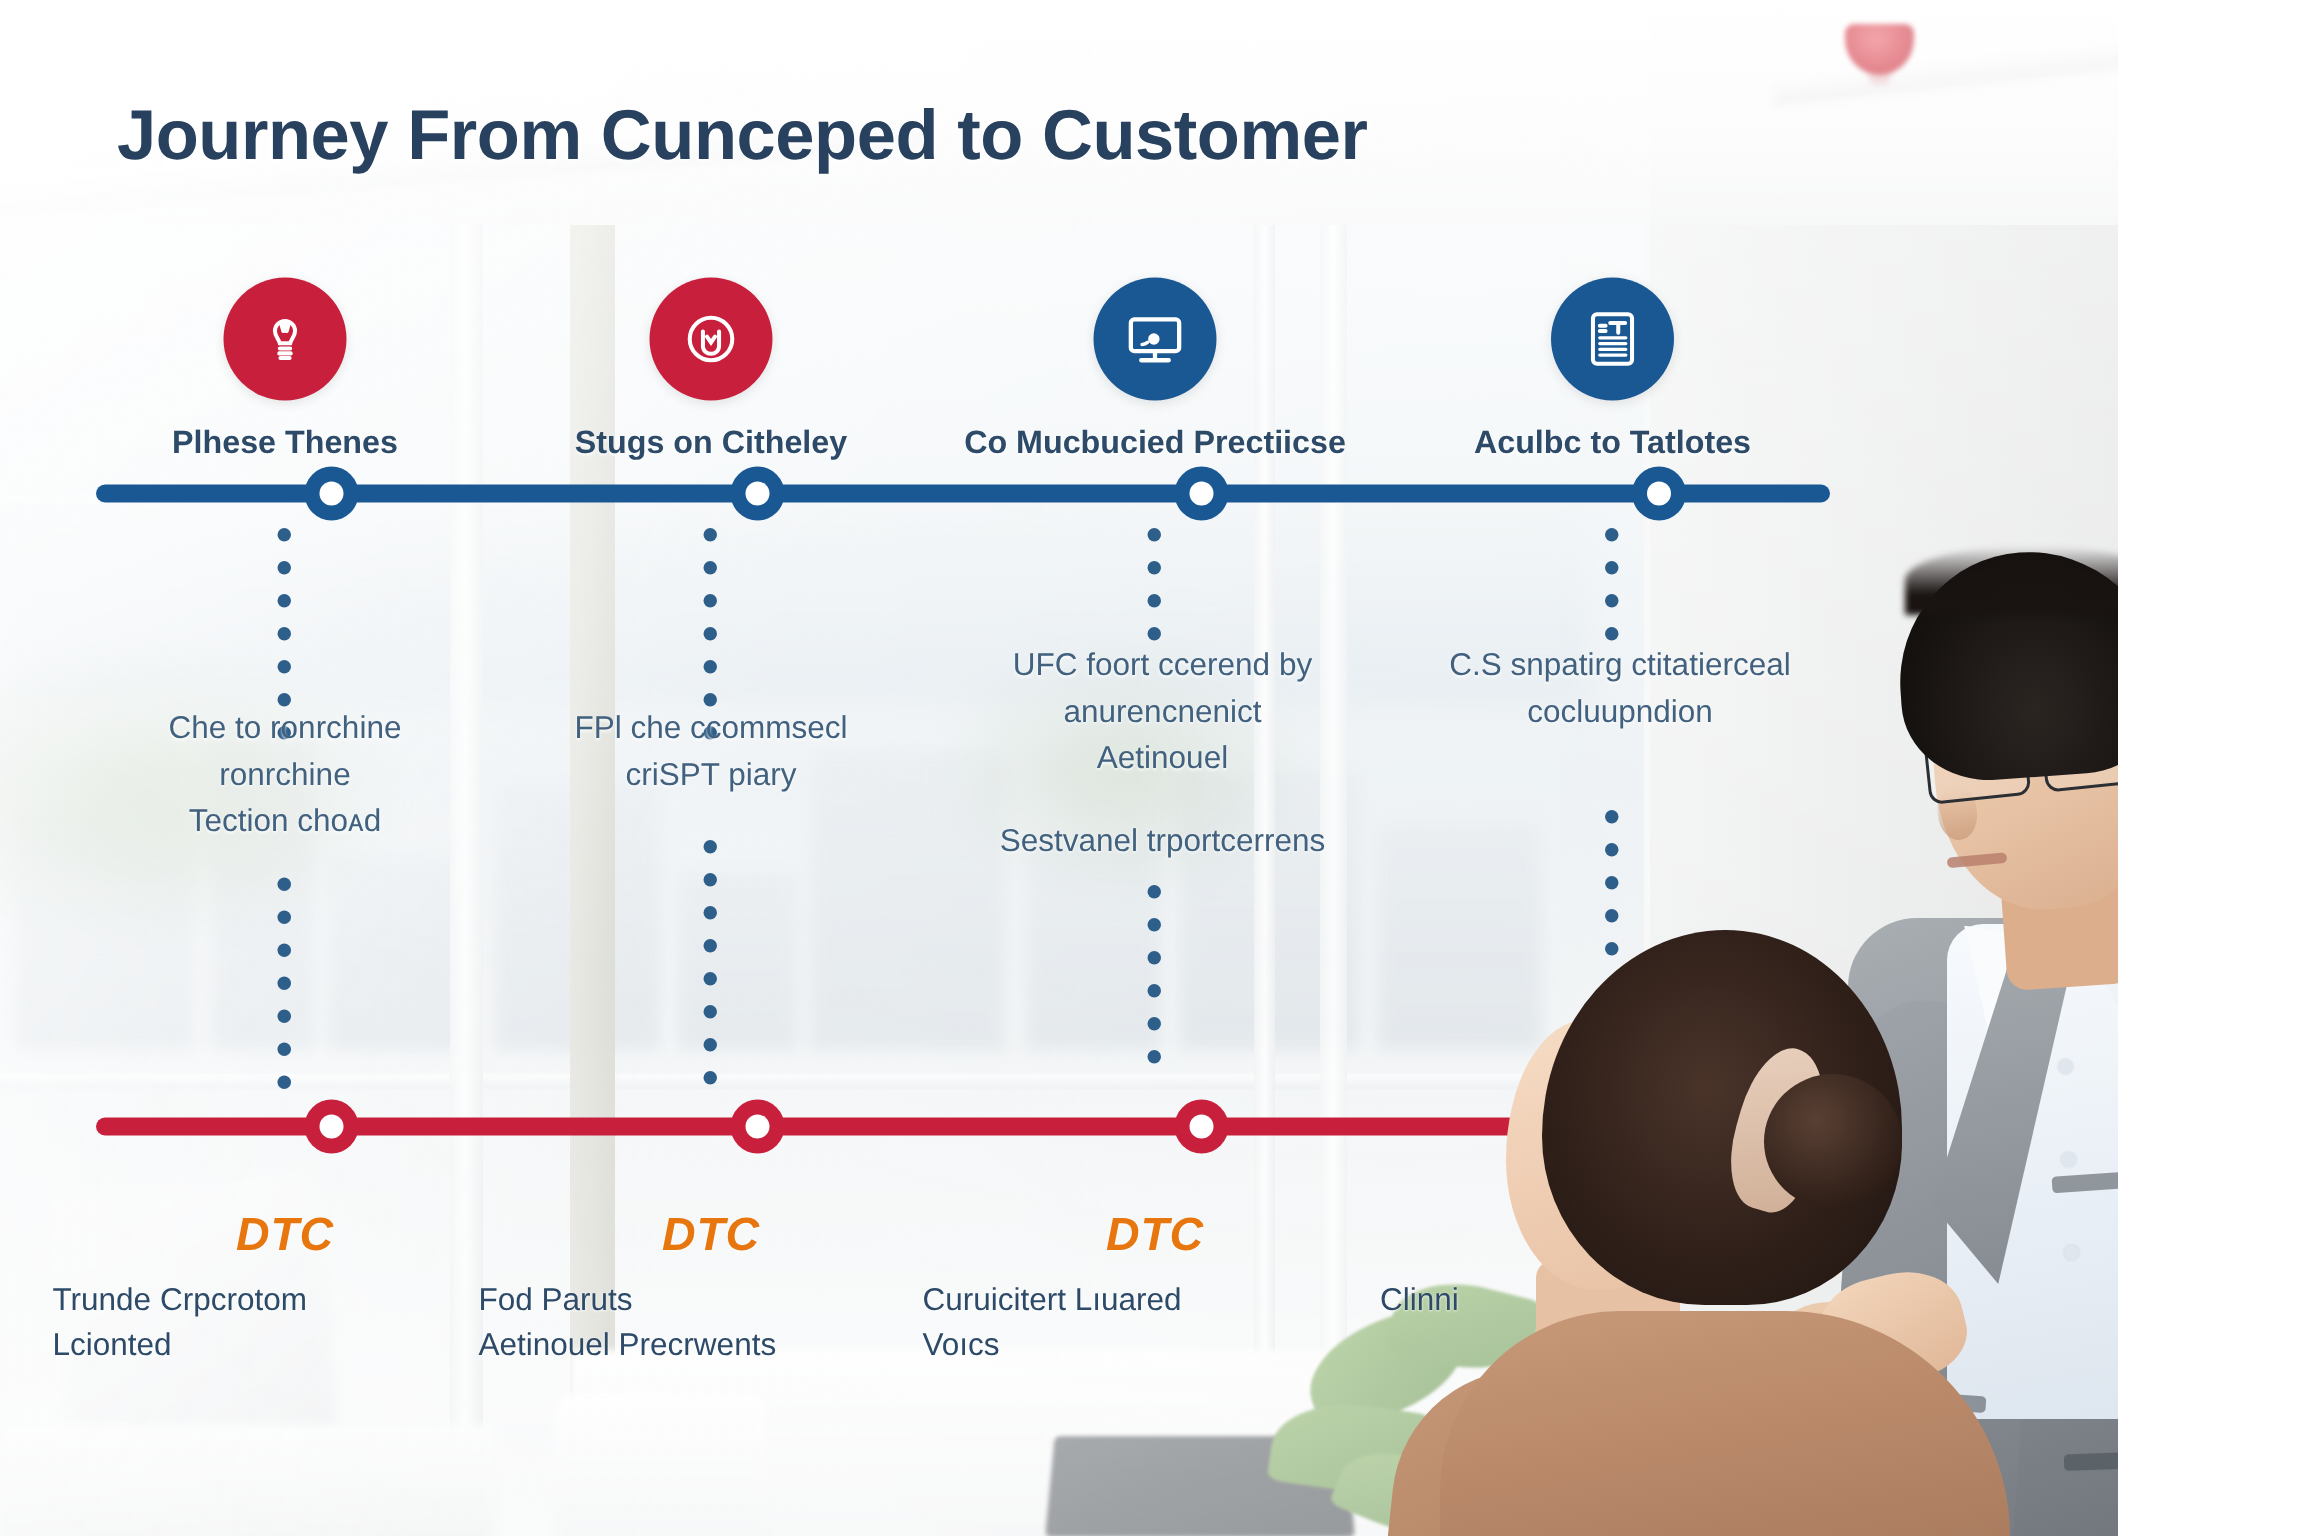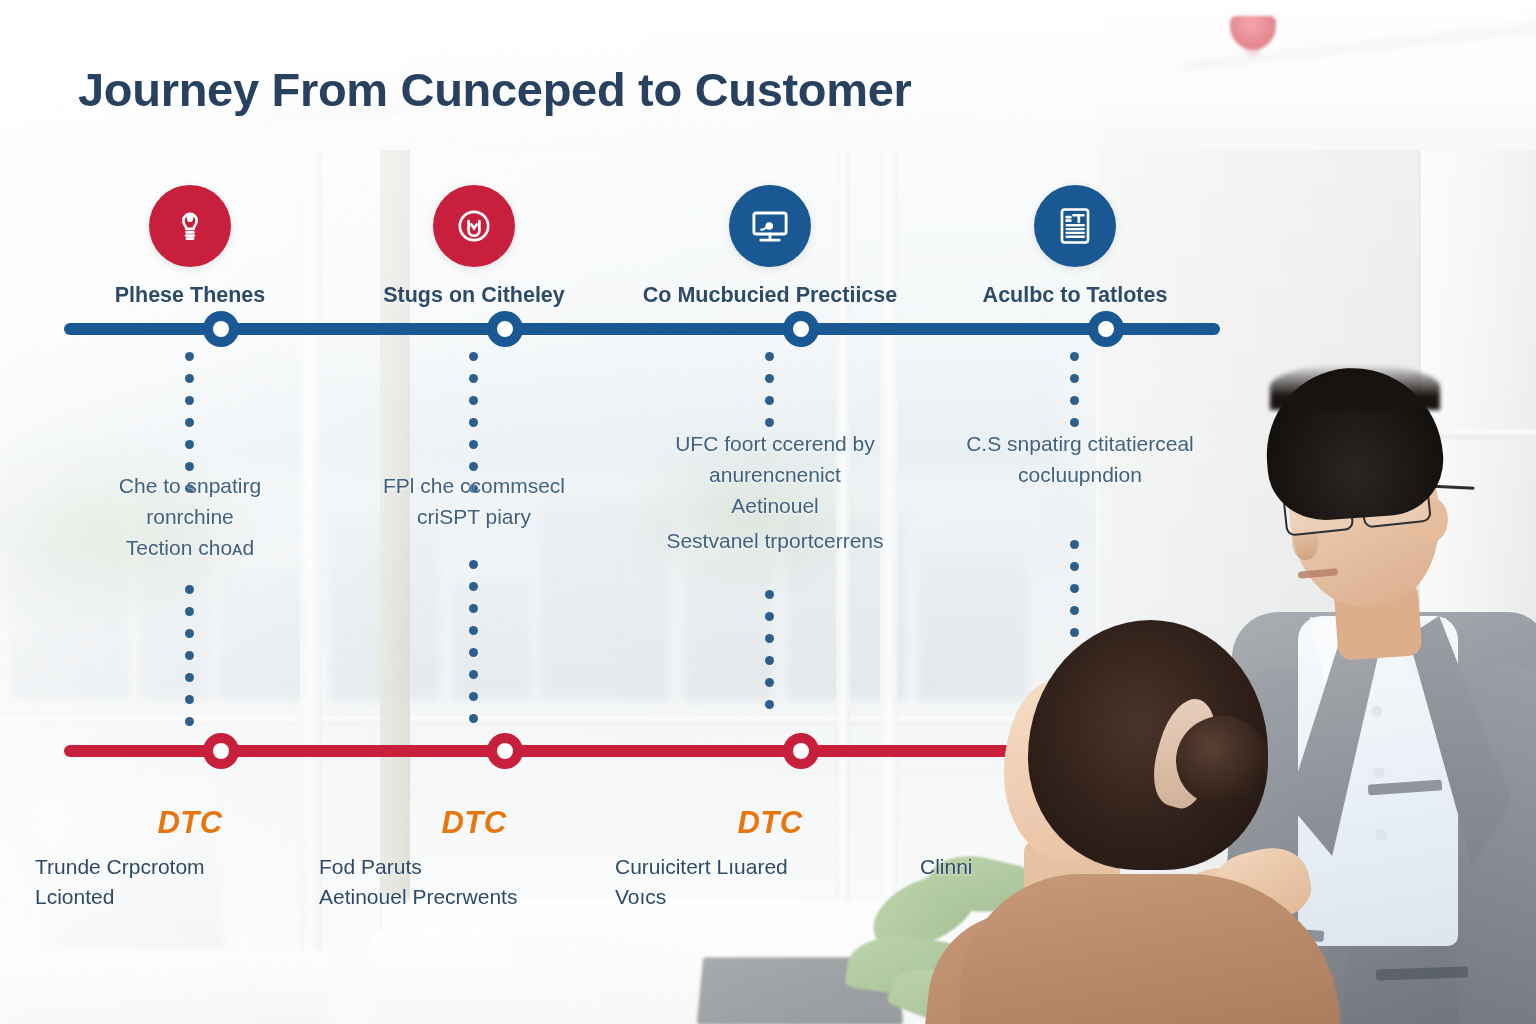--- a/index.html
+++ b/index.html
@@ -1,19 +1,19 @@
 <!DOCTYPE html>
 <html><head>
 <meta charset="utf-8">
 <style>
   html,body{margin:0;padding:0;background:#fff;}
   body{width:1536px;height:1024px;overflow:hidden;font-family:"Liberation Sans",sans-serif;}
 
   
-  #stage{position:relative;width:1536px;height:1024px;overflow:hidden;}
+  #stage{position:relative;width:1372px;height:1024px;overflow:hidden;padding-left:40px;}
 
   
   .photo{position:absolute;inset:0;overflow:hidden;}
 
   
   .bg-base{position:absolute;inset:0;
     background:
       linear-gradient(180deg,#fdfdfd 0%,#f7f8f9 14%,#eef1f3 30%,#e9edf0 52%,#eff2f4 70%,#f4f6f7 100%);
   }
   
@@ -292,21 +292,21 @@
           <i></i>
           <i></i>
           <i></i>
           <i></i>
       </div>
       <div class="node node-blue" style="left:163px;">
           <span class="node-core"></span>
         </div>
 
       <div class="body-text" style="left:-5px;top:470px;">
-        <div>Che to snpatirg</div>
+        <div>Che to ronrchine</div>
         <div>ronrchine</div>
         <div>Tection choᴀd</div>
       </div>
 
       <div class="dots" style="left:145px;top:585px;">
         <i></i>
           <i></i>
           <i></i>
           <i></i>
           <i></i>
@@ -389,21 +389,21 @@
           <i></i>
       </div>
       <div class="node node-blue" style="left:163px;">
           <span class="node-core"></span>
         </div>
 
       <div class="body-text" style="left:-5px;top:428px;width:320px;">
         <div>UFC foort ccerend by</div>
         <div>anurencnenict</div>
         <div>Aetinouel</div>
-        <div style="margin-top:4px;">Sestvanel trportcerrens</div>
+        <div style="margin-top:24px;">Sestvanel trportcerrens</div>
       </div>
 
       <div class="dots" style="left:145px;top:590px;">
         <i></i>
           <i></i>
           <i></i>
           <i></i>
           <i></i>
           <i></i>
       </div>

